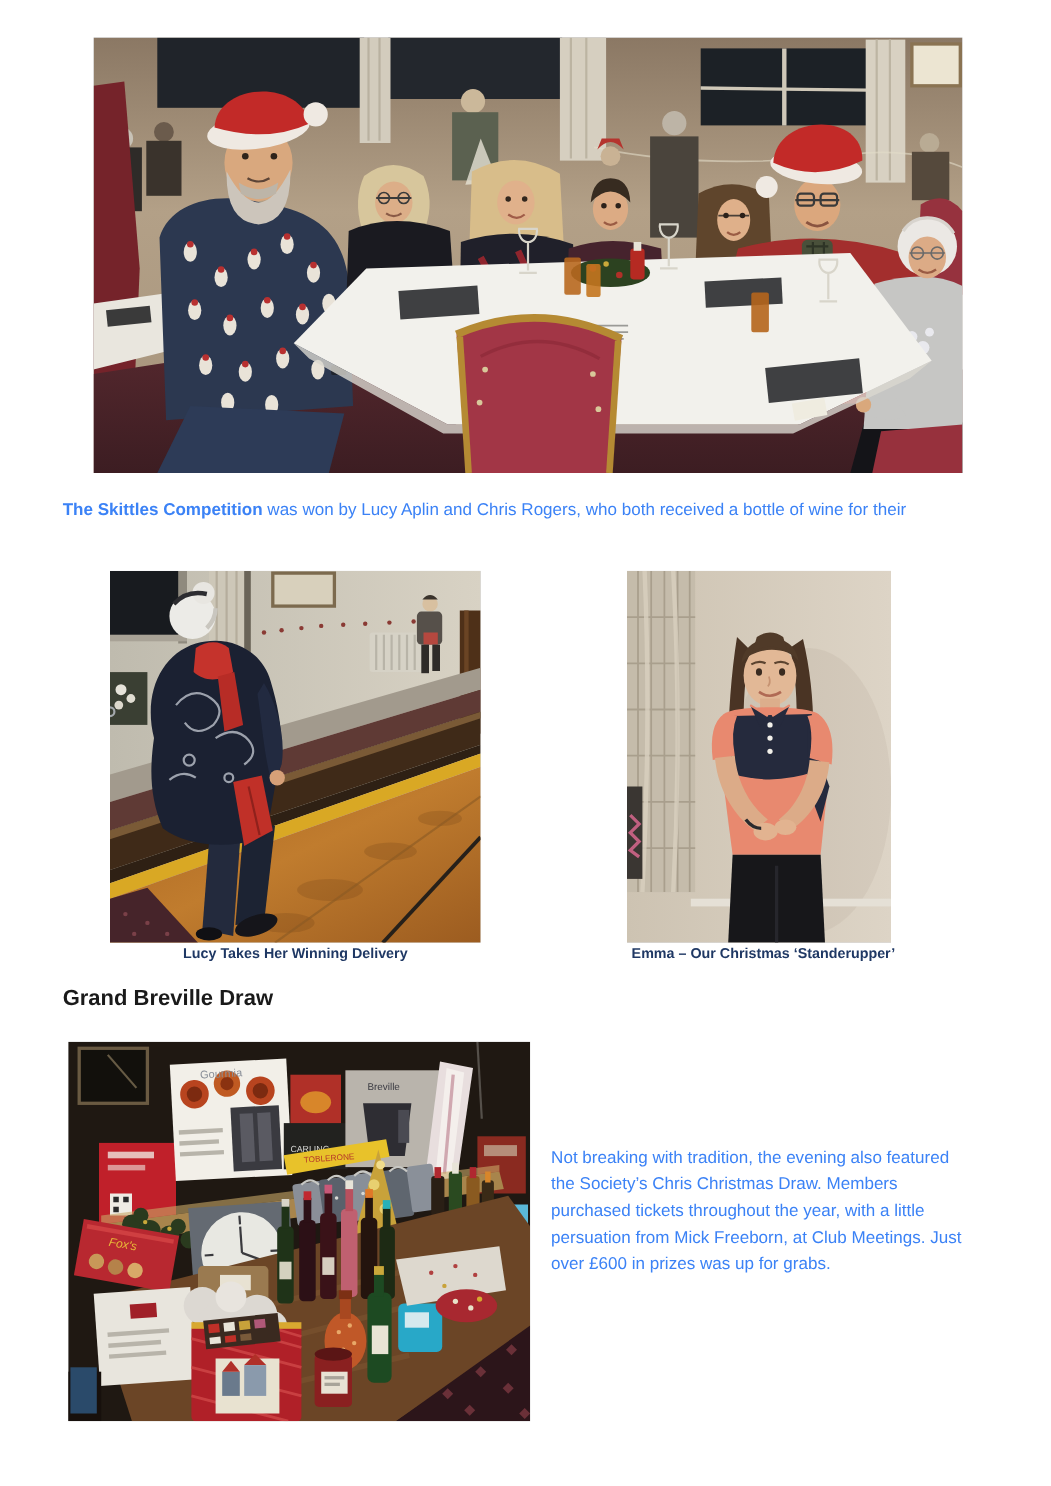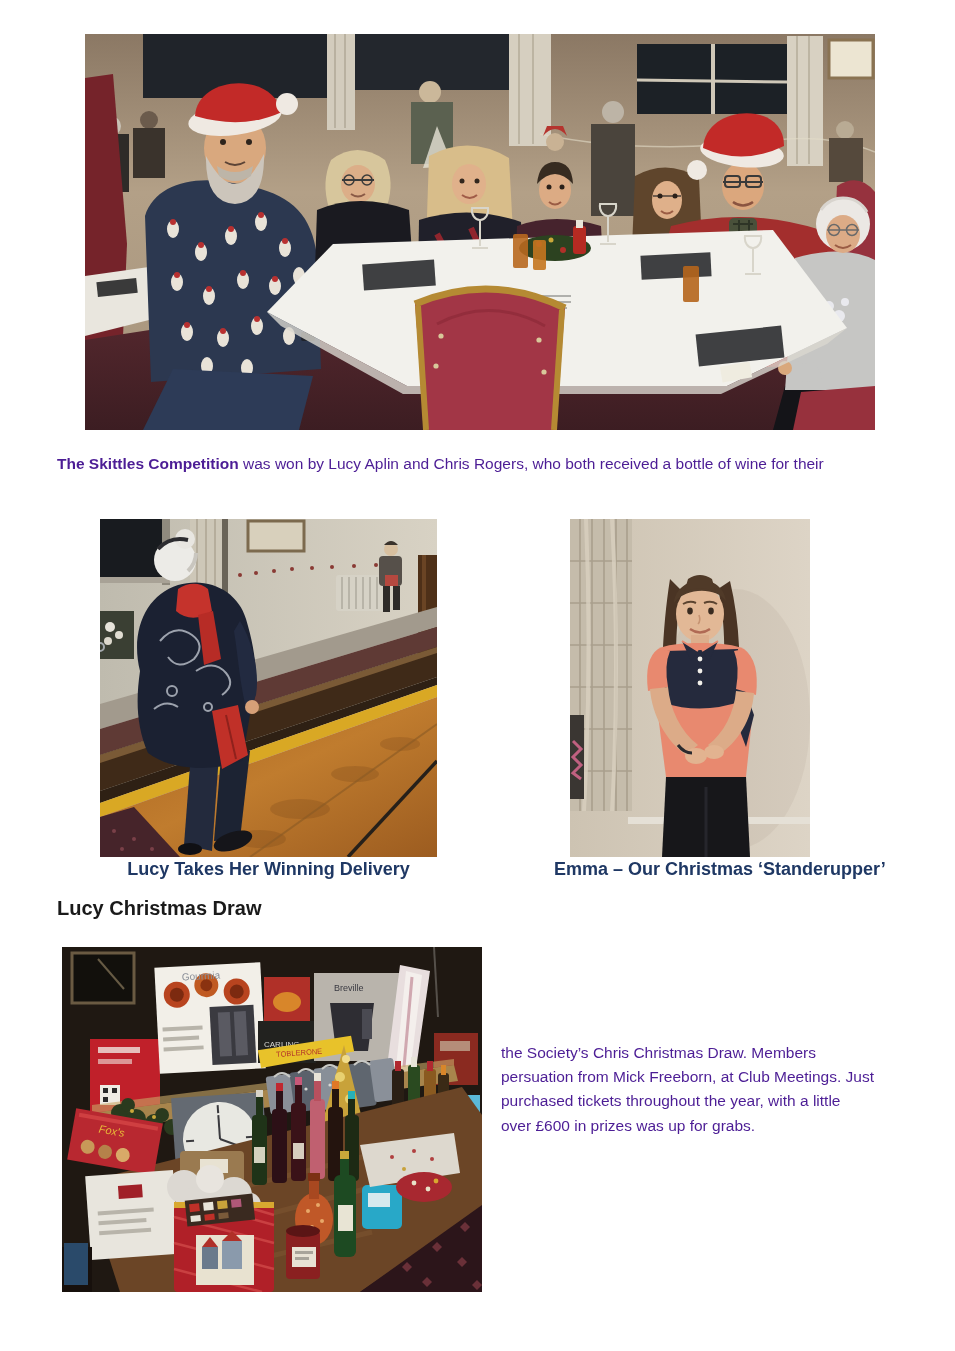--- a/index.html
+++ b/index.html
@@ -8,27 +8,27 @@
   .page { position:relative; width:955px; height:1351px; background:#ffffff; overflow:hidden; }
 
   .photo { position:absolute; overflow:hidden; background:#ccc; }
   .photo svg { display:block; width:100%; height:100%; }
 
   #photo-dinner { left:85px;  top:34px;  width:790px; height:396px; }
   #photo-lucy   { left:100px; top:519px; width:337px; height:338px; }
   #photo-emma   { left:570px; top:519px; width:240px; height:338px; }
   #photo-prizes { left:62px;  top:947px; width:420px; height:345px; }
 
-  .para { position:absolute; color:#4c1d95; font-size:15.5px; line-height:24.2px; }
+  .para { position:absolute; color:#3b82f6; font-size:15.5px; line-height:24.2px; }
   #para-skittles { left:57px; top:452px; width:845px; }
   #para-draw     { left:501px; top:1041px; width:412px; }
   .bold { font-weight:bold; }
 
   .caption { position:absolute; top:859px; font-weight:bold; color:#1f3864;
-             font-size:18px; text-align:center; white-space:nowrap; }
+             font-size:13px; text-align:center; white-space:nowrap; }
   #caption-lucy { left:100px; width:337px; }
   #caption-emma { left:554px; width:280px; }
 
   #heading-draw { position:absolute; left:57px; top:897px; font-size:20px;
                   font-weight:bold; color:#1a1a1a; }
   .svg-brand { font-family:"Liberation Sans", sans-serif; }
 </style>
 </head>
 <body>
 
@@ -422,21 +422,21 @@
         <path d="M108,226 q6,8 14,8" stroke="#2a2a2e" stroke-width="3" fill="none"></path>
         <path d="M96,258 L176,258 L180,338 L92,338 Z" fill="#17171a"></path>
         <line x1="136" y1="268" x2="136" y2="338" stroke="#26262c" stroke-width="3"></line>
       </g>
     </svg>
   </div>
 
   <div class="caption" id="caption-lucy">Lucy Takes Her Winning Delivery</div>
   <div class="caption" id="caption-emma">Emma – Our Christmas ‘Standerupper’</div>
 
-  <div id="heading-draw">Lucy Christmas Draw</div>
+  <div id="heading-draw">Grand Breville Draw</div>
 
   <div class="photo" id="photo-prizes">
     <svg viewBox="0 0 420 345" preserveAspectRatio="none">
       <rect width="420" height="345" fill="#1f1812"></rect>
       <rect x="10" y="6" width="62" height="50" fill="#12100c" stroke="#6a5a42" stroke-width="3"></rect>
       <path d="M36,12 l26,30" stroke="#8a7a5c" stroke-width="2" opacity="0.7"></path>
       <line x1="372" y1="0" x2="376" y2="70" stroke="#55504a" stroke-width="2"></line>
 
       <g>
         <rect x="28" y="92" width="70" height="78" fill="#c0202a"></rect>
@@ -659,19 +659,20 @@
             <path d="M395,315 l5,-5 5,5 -5,5 z"></path>
             <path d="M410,338 l5,-5 5,5 -5,5 z"></path>
         </g>
       </g>
       <rect x="0" y="300" width="30" height="45" fill="#17100c"></rect>
       <rect x="2" y="296" width="24" height="42" fill="#2a4a6a"></rect>
     </svg>
   </div>
 
   <div class="para" id="para-draw">
+    <div>Not breaking with tradition, the evening also featured</div>
     <div>the Society’s Chris Christmas Draw. Members</div>
+    <div>purchased tickets throughout the year, with a little</div>
     <div>persuation from Mick Freeborn, at Club Meetings. Just</div>
-    <div>purchased tickets throughout the year, with a little</div>
     <div>over £600 in prizes was up for grabs.</div>
   </div>
 
 </div>
 
 </body></html>

